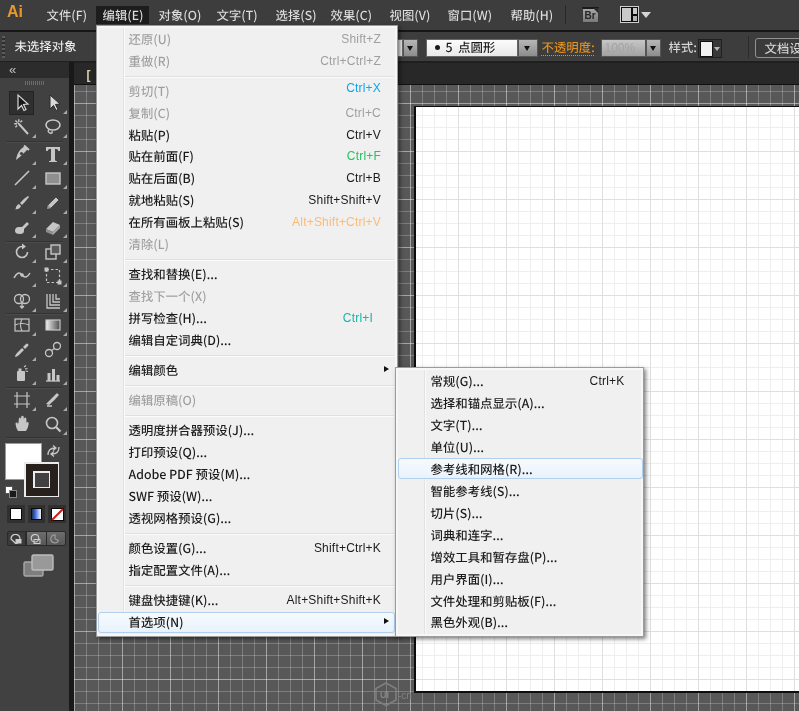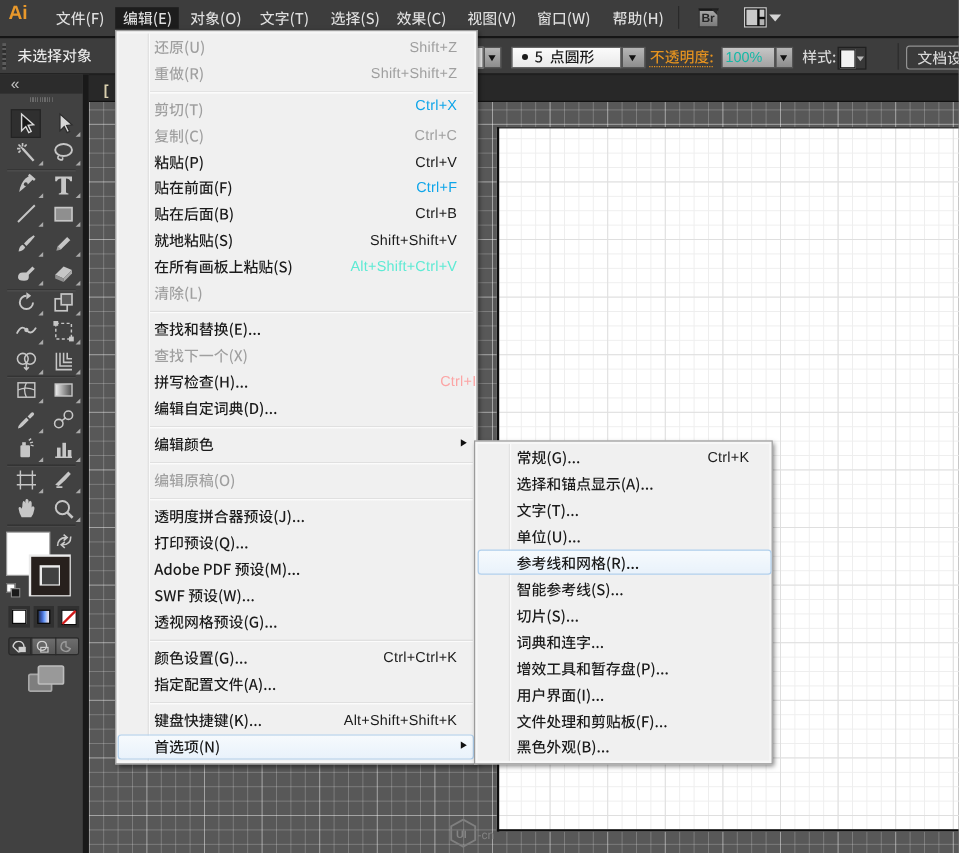--- a/index.html
+++ b/index.html
@@ -286,21 +286,21 @@
       <g fill="#e5921f" transform="translate(0.5,14) scale(0.01240,-0.01240)">
         <use href="#g4E0D" x="0"></use>
         <use href="#g900F" x="1000"></use>
         <use href="#g660E" x="2000"></use>
         <use href="#g5EA6" x="3000"></use>
         <use href="#g003A" x="4000"></use>
       </g>
     </svg>
     <div style="position:absolute;left:541.0px;top:54.5px;width:53.0px;height:1.0px;border-bottom:1px dotted #e5921f"></div>
     <div style="position:absolute;left:601.0px;top:39.0px;width:45.0px;height:18.0px;background:linear-gradient(#c6c6c6,#a2a2a2);border:1px solid #555"></div>
-    <div style="position:absolute;top:38.5px;font:12px 'Liberation Sans',sans-serif;color:#14b8a6;letter-spacing:0.00px;line-height:18px;white-space:pre;left:604.5px">100%</div>
+    <div style="position:absolute;top:38.5px;font:12px 'Liberation Sans',sans-serif;color:#a3a3a3;letter-spacing:0.00px;line-height:18px;white-space:pre;left:604.5px">100%</div>
     <div style="position:absolute;left:646.0px;top:39.0px;width:15.0px;height:18.0px;background:linear-gradient(#b6b6b6,#8d8d8d);border:1px solid #555"></div>
     <div style="position:absolute;left:650px;top:46px;width:0;height:0;border:3.5px solid transparent;border-top:5px solid #111"></div>
     <svg class="r" style="left:668.0px;top:38.0px" width="30" height="18" viewBox="0 0 30 18">
       <g fill="#d8d8d8" transform="translate(0.5,14) scale(0.01240,-0.01240)">
         <use href="#g6837" x="0"></use>
         <use href="#g5F0F" x="1000"></use>
         <use href="#g003A" x="2000"></use>
       </g>
     </svg>
     <div style="position:absolute;left:698.0px;top:39.0px;width:24.0px;height:19.0px;background:#383838;border:1px solid #202020"></div>
@@ -528,21 +528,21 @@
       <svg class="r" style="left:128.0px;top:51.6px" width="43" height="18" viewBox="0 0 43 18">
         <g fill="#9f9f9f" transform="translate(0.5,14) scale(0.01240,-0.01240)">
           <use href="#g91CD" x="0"></use>
           <use href="#g505A" x="1000"></use>
           <use href="#g0028" x="2000"></use>
           <use href="#g0052" x="2352"></use>
           <use href="#g0029" x="3004"></use>
         </g>
       </svg>
     </div>
-    <div style="position:absolute;z-index:43;top:51.6px;right:418.0px;font:12px 'Liberation Sans';color:#9f9f9f;letter-spacing:0.2px;line-height:18px">Shift+Shift+Z</div>
+    <div style="position:absolute;z-index:43;top:51.6px;right:418.0px;font:12px 'Liberation Sans';color:#9f9f9f;letter-spacing:0.2px;line-height:18px">Ctrl+Ctrl+Z</div>
     <div style="position:absolute;z-index:43;left:0;top:0">
       <svg class="r" style="left:128.0px;top:81.7px" width="43" height="18" viewBox="0 0 43 18">
         <g fill="#9f9f9f" transform="translate(0.5,14) scale(0.01240,-0.01240)">
           <use href="#g526A" x="0"></use>
           <use href="#g5207" x="1000"></use>
           <use href="#g0028" x="2000"></use>
           <use href="#g0054" x="2352"></use>
           <use href="#g0029" x="2960"></use>
         </g>
       </svg>
@@ -578,21 +578,21 @@
           <use href="#g8D34" x="0"></use>
           <use href="#g5728" x="1000"></use>
           <use href="#g524D" x="2000"></use>
           <use href="#g9762" x="3000"></use>
           <use href="#g0028" x="4000"></use>
           <use href="#g0046" x="4352"></use>
           <use href="#g0029" x="4915"></use>
         </g>
       </svg>
     </div>
-    <div style="position:absolute;z-index:43;top:147.4px;right:418.0px;font:12px 'Liberation Sans';color:#0ea5e9;letter-spacing:0.2px;line-height:18px">Ctrl+F</div>
+    <div style="position:absolute;z-index:43;top:147.4px;right:418.0px;font:12px 'Liberation Sans';color:#22c55e;letter-spacing:0.2px;line-height:18px">Ctrl+F</div>
     <div style="position:absolute;z-index:43;left:0;top:0">
       <svg class="r" style="left:128.0px;top:169.3px" width="68" height="18" viewBox="0 0 68 18">
         <g fill="#1b1b1b" transform="translate(0.5,14) scale(0.01240,-0.01240)">
           <use href="#g8D34" x="0"></use>
           <use href="#g5728" x="1000"></use>
           <use href="#g540E" x="2000"></use>
           <use href="#g9762" x="3000"></use>
           <use href="#g0028" x="4000"></use>
           <use href="#g0042" x="4352"></use>
           <use href="#g0029" x="5017"></use>
@@ -624,21 +624,21 @@
           <use href="#g677F" x="4000"></use>
           <use href="#g4E0A" x="5000"></use>
           <use href="#g7C98" x="6000"></use>
           <use href="#g8D34" x="7000"></use>
           <use href="#g0028" x="8000"></use>
           <use href="#g0053" x="8352"></use>
           <use href="#g0029" x="8958"></use>
         </g>
       </svg>
     </div>
-    <div style="position:absolute;z-index:43;top:213.1px;right:418.0px;font:12px 'Liberation Sans';color:#5eead4;letter-spacing:0.2px;line-height:18px">Alt+Shift+Ctrl+V</div>
+    <div style="position:absolute;z-index:43;top:213.1px;right:418.0px;font:12px 'Liberation Sans';color:#fdba74;letter-spacing:0.2px;line-height:18px">Alt+Shift+Ctrl+V</div>
     <div style="position:absolute;z-index:43;left:0;top:0">
       <svg class="r" style="left:128.0px;top:235.0px" width="42" height="18" viewBox="0 0 42 18">
         <g fill="#9f9f9f" transform="translate(0.5,14) scale(0.01240,-0.01240)">
           <use href="#g6E05" x="0"></use>
           <use href="#g9664" x="1000"></use>
           <use href="#g0028" x="2000"></use>
           <use href="#g004C" x="2352"></use>
           <use href="#g0029" x="2907"></use>
         </g>
       </svg>
@@ -683,21 +683,21 @@
           <use href="#g67E5" x="3000"></use>
           <use href="#g0028" x="4000"></use>
           <use href="#g0048" x="4352"></use>
           <use href="#g0029" x="5090"></use>
           <use href="#g002E" x="5442"></use>
           <use href="#g002E" x="5736"></use>
           <use href="#g002E" x="6030"></use>
         </g>
       </svg>
     </div>
-    <div style="position:absolute;z-index:43;top:308.9px;right:402px;font:12px 'Liberation Sans';color:#fca5a5;letter-spacing:0.2px;line-height:18px">Ctrl+I</div>
+    <div style="position:absolute;z-index:43;top:308.9px;right:426px;font:12px 'Liberation Sans';color:#14b8a6;letter-spacing:0.2px;line-height:18px">Ctrl+I</div>
     <div style="position:absolute;z-index:43;left:0;top:0">
       <svg class="r" style="left:128.0px;top:330.8px" width="104" height="18" viewBox="0 0 104 18">
         <g fill="#1b1b1b" transform="translate(0.5,14) scale(0.01240,-0.01240)">
           <use href="#g7F16" x="0"></use>
           <use href="#g8F91" x="1000"></use>
           <use href="#g81EA" x="2000"></use>
           <use href="#g5B9A" x="3000"></use>
           <use href="#g8BCD" x="4000"></use>
           <use href="#g5178" x="5000"></use>
           <use href="#g0028" x="6000"></use>
@@ -834,21 +834,21 @@
           <use href="#g7F6E" x="3000"></use>
           <use href="#g0028" x="4000"></use>
           <use href="#g0047" x="4352"></use>
           <use href="#g0029" x="5051"></use>
           <use href="#g002E" x="5403"></use>
           <use href="#g002E" x="5697"></use>
           <use href="#g002E" x="5991"></use>
         </g>
       </svg>
     </div>
-    <div style="position:absolute;z-index:43;top:538.8px;right:418.0px;font:12px 'Liberation Sans';color:#1b1b1b;letter-spacing:0.2px;line-height:18px">Ctrl+Ctrl+K</div>
+    <div style="position:absolute;z-index:43;top:538.8px;right:418.0px;font:12px 'Liberation Sans';color:#1b1b1b;letter-spacing:0.2px;line-height:18px">Shift+Ctrl+K</div>
     <div style="position:absolute;z-index:43;left:0;top:0">
       <svg class="r" style="left:128.0px;top:560.7px" width="103" height="18" viewBox="0 0 103 18">
         <g fill="#1b1b1b" transform="translate(0.5,14) scale(0.01240,-0.01240)">
           <use href="#g6307" x="0"></use>
           <use href="#g5B9A" x="1000"></use>
           <use href="#g914D" x="2000"></use>
           <use href="#g7F6E" x="3000"></use>
           <use href="#g6587" x="4000"></use>
           <use href="#g4EF6" x="5000"></use>
           <use href="#g0028" x="6000"></use>

